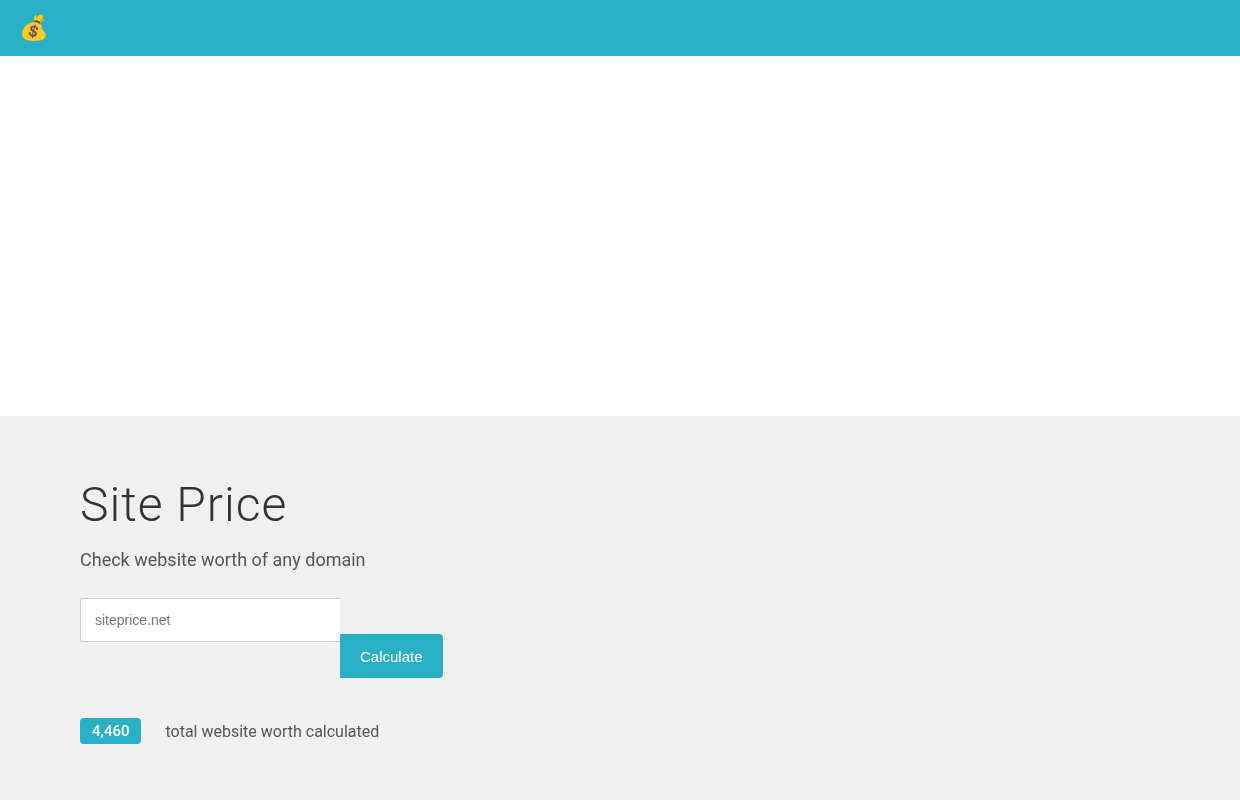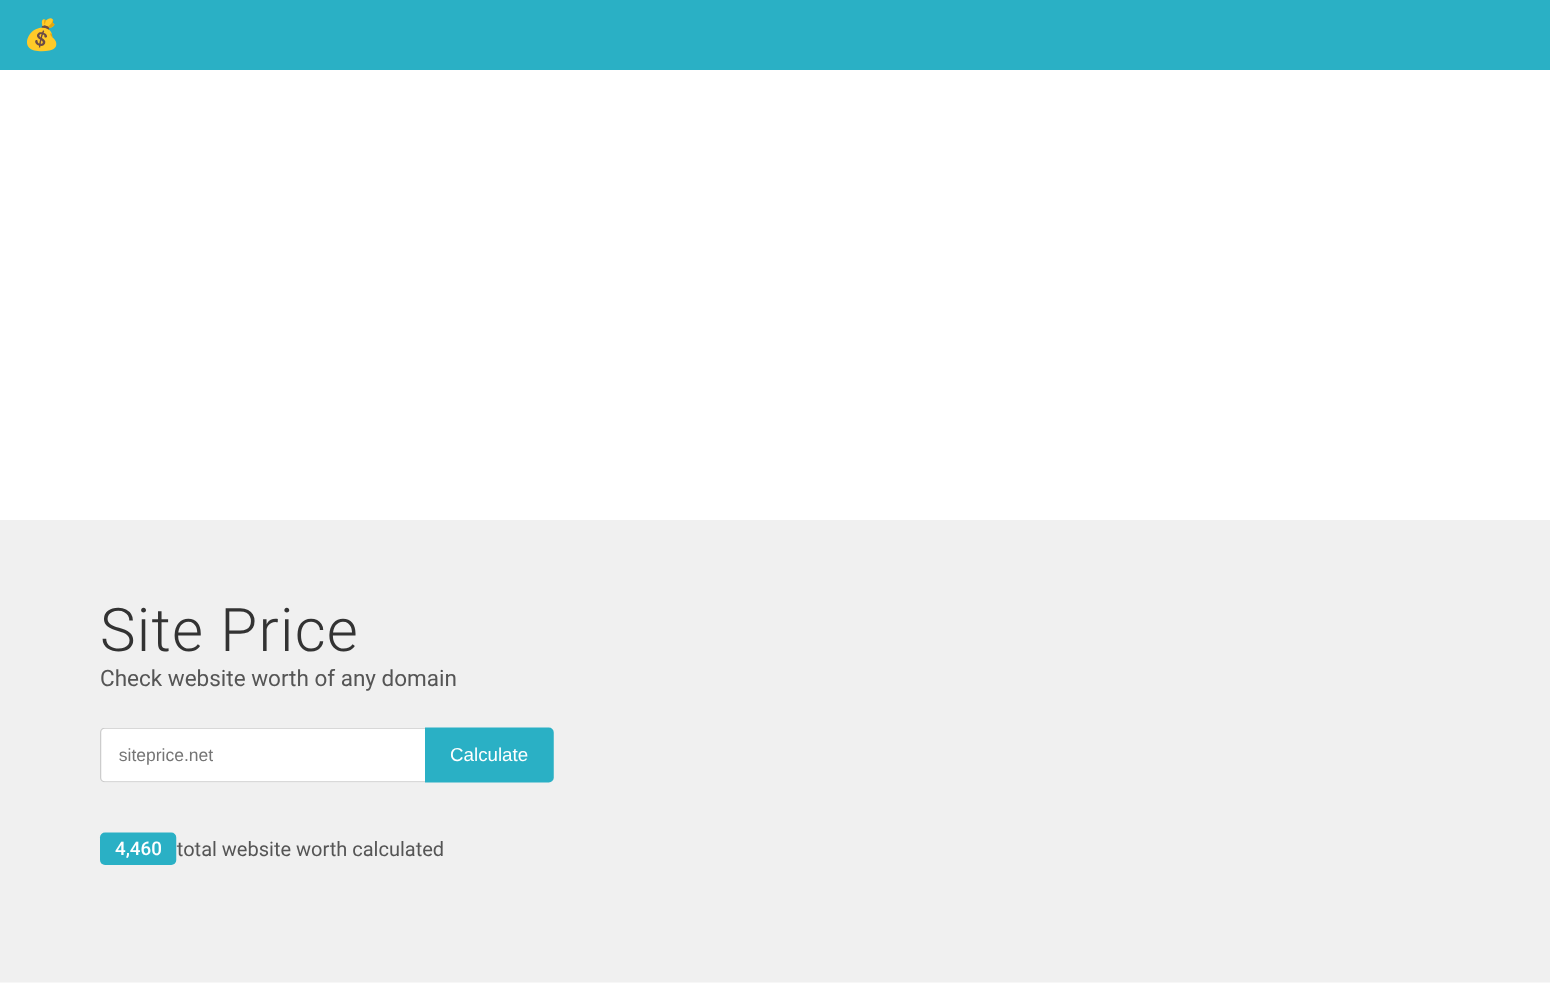--- a/index.html
+++ b/index.html
@@ -83,20 +83,21 @@
     .hero-section {
       background-color: #f0f0f0;
       padding: 60px 80px 60px 80px;
       min-height: 370px;
     }
 
     .hero-title {
       font-size: 48px;
       font-weight: 300;
       color: #333333;
+      margin-bottom: 16px;
       letter-spacing: 1px;
     }
 
     .hero-subtitle {
       font-size: 18px;
       color: #555555;
       margin-bottom: 28px;
       font-weight: 400;
     }
 
@@ -123,26 +124,27 @@
     .calculate-btn {
       height: 44px;
       padding: 0 20px;
       background-color: #2ab0c5;
       color: #ffffff;
       border: none;
       border-radius: 0 4px 4px 0;
       font-size: 15px;
       cursor: pointer;
       white-space: nowrap;
+      margin-top: 36px;
     }
 
     .stats-row {
       display: flex;
       align-items: center;
-      gap: 0;
+      gap: 24px;
     }
 
     .stats-badge {
       background-color: #2ab0c5;
       color: #ffffff;
       padding: 4px 12px;
       border-radius: 4px;
       font-size: 15px;
       font-weight: 500;
     }

